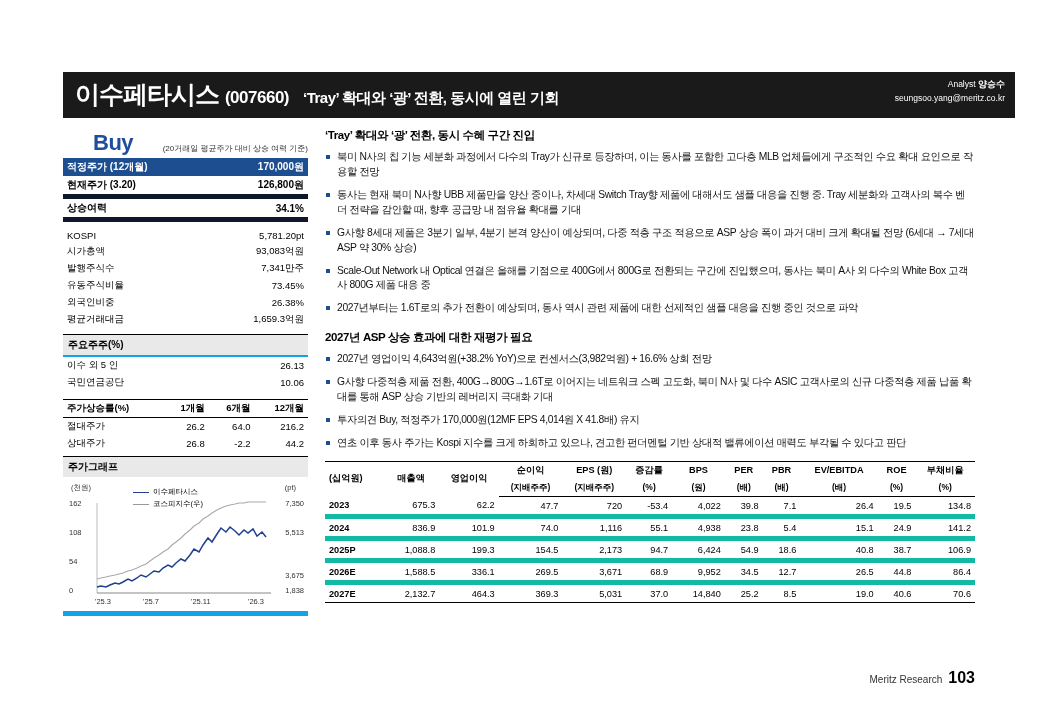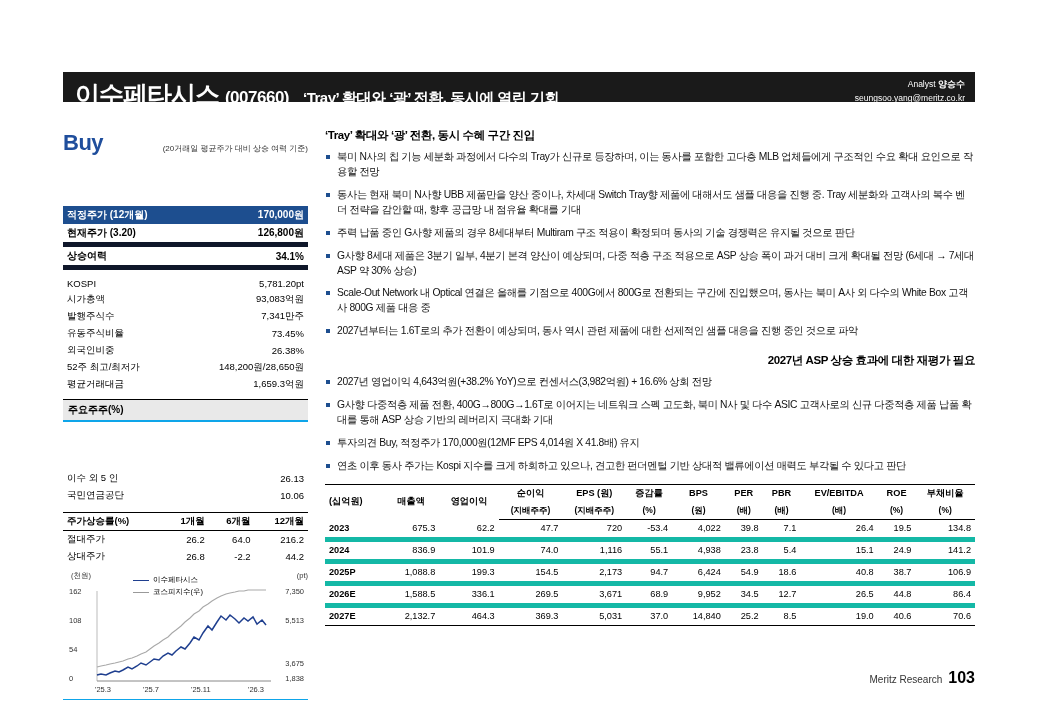--- a/index.html
+++ b/index.html
@@ -6,22 +6,22 @@
   body{
     width:1038px;height:717px;
     background:#ffffff;
     font-family:"Liberation Sans", sans-serif;
     color:#000;
     position:relative;
     overflow:hidden;
   }
   
   .header{
-    position:absolute;left:63px;top:72px;width:912px;height:30px;
-    background:#1a1a1a;color:#fff;
+    position:absolute;left:63px;top:72px;width:912px;height:46px;
+    background:#1a1a1a;color:#fff;padding-left:40px;
   }
   .header .title{
     position:absolute;left:12px;top:6px;
     font-size:25px;font-weight:bold;letter-spacing:-1px;
   }
   .header .code{
     font-size:17px;font-weight:bold;letter-spacing:-0.5px;
   }
   .header .subtitle{
     font-size:15px;font-weight:bold;letter-spacing:-0.5px;
@@ -31,58 +31,58 @@
     position:absolute;right:10px;top:6px;text-align:right;
     font-size:8.5px;line-height:1.5;
   }
   .header .analyst b{font-size:9px;text-align:center;}
 
   
   .left{
     position:absolute;left:63px;top:130px;width:245px;
   }
   .buy-row{
-    position:relative;height:28px;
+    position:relative;height:28px;margin-left:30px;
   }
   .buy{
     font-size:22px;font-weight:bold;color:#1f4e9c;letter-spacing:-0.5px;
   }
   .buy-note{
     position:absolute;right:0;bottom:4px;font-size:8px;color:#333;
   }
-  table.kv{border-collapse:collapse;width:245px;font-size:9.5px;margin-top:48px;}
+  table.kv{border-collapse:collapse;width:245px;font-size:9.5px;}
   table.kv td{padding:2px 4px;}
   table.kv td.r{text-align:right;}
   .band{background:#1d4e8f;color:#fff;font-weight:bold;}
   .band td{padding:3px 5px;font-size:10px;}
   .rowline td{border-bottom:5px solid #0f172a;}
   .sec-title{
     font-size:10px;font-weight:bold;background:#e9e9e9;
     padding:3px 5px;border-top:1.2px solid #000;border-bottom:2px solid #0ea5e9;
   }
   table.perf{border-collapse:collapse;width:245px;font-size:9.5px;}
   table.perf td,table.perf th{padding:2px 4px;}
   table.perf th{font-size:9.5px;font-weight:bold;text-align:right;}
   table.perf td.r{text-align:right;}
 
   
   .chartbox{
     position:relative;width:245px;height:130px;margin-top:4px;
-    border-bottom:1px solid #0ea5e9;
+    border-bottom:5px solid #0ea5e9;
   }
   .chartbox .lab{position:absolute;font-size:7.5px;color:#333;}
   .legend{position:absolute;left:70px;top:6px;font-size:7.5px;}
   .legend div{display:flex;align-items:center;margin-bottom:2px;}
   .legend i{display:inline-block;width:16px;height:0;border-top:1.6px solid #1f3f8f;margin-right:4px;}
   .legend i.grey{border-top:1.2px solid #999;}
 
   
   .right{position:absolute;left:325px;top:128px;width:650px;}
   .h2{font-size:11.5px;font-weight:bold;letter-spacing:-0.4px;margin:0 0 7px 0;}
-  .h2.second{margin-top:14px;text-align:right;}
+  .h2.second{margin-top:14px;}
   ul.bul{list-style:none;margin:0;padding:0;}
   ul.bul li{
     position:relative;padding-left:12px;margin-bottom:8px;
     font-size:10.3px;line-height:1.45;letter-spacing:-0.35px;color:#111;
   }
   ul.bul li:before{
     content:"";position:absolute;left:1px;top:5px;
     width:4px;height:4px;background:#1d4e8f;
   }
 
@@ -164,24 +164,20 @@
     </tr>
     <tr>
       <td>유동주식비율</td>
       <td class="r">73.45%</td>
     </tr>
     <tr>
       <td>외국인비중</td>
       <td class="r">26.38%</td>
     </tr>
     <tr>
-      <td>52주 최고/최저가</td>
-      <td class="r">148,200원/28,650원</td>
-    </tr>
-    <tr>
       <td>평균거래대금</td>
       <td class="r">1,659.3억원</td>
     </tr>
   </tbody>
     </table>
 
   <div class="sec-title" style="margin-top:6px">주요주주(%)</div>
   <table class="kv">
     <tbody>
         <tr>
@@ -211,24 +207,25 @@
     </tr>
     <tr>
       <td>상대주가</td>
       <td class="r">26.8</td>
       <td class="r">-2.2</td>
       <td class="r">44.2</td>
     </tr>
   </tbody>
     </table>
 
+  <div class="sec-title" style="margin-top:4px;border-bottom:none">주가그래프</div>
 
   <div class="chartbox">
     <div class="lab" style="left:8px;top:2px">(천원)</div>
-    <div class="lab" style="right:0;top:2px">(pt)</div>
+    <div class="lab" style="right:12px;top:2px">(pt)</div>
 
     <div class="lab" style="left:6px;top:18px">162</div>
     <div class="lab" style="left:6px;top:47px">108</div>
     <div class="lab" style="left:6px;top:76px">54</div>
     <div class="lab" style="left:6px;top:105px">0</div>
 
     <div class="lab" style="right:4px;top:18px">7,350</div>
     <div class="lab" style="right:4px;top:47px">5,513</div>
     <div class="lab" style="right:4px;top:90px">3,675</div>
     <div class="lab" style="right:4px;top:105px">1,838</div>
@@ -259,21 +256,20 @@
     <div class="lab" style="left:185px;top:116px">'26.3</div>
   </div>
 </div>
 
 <div class="right">
 
   <div class="h2">‘Tray’ 확대와 ‘광’ 전환, 동시 수혜 구간 진입</div>
   <ul class="bul">
     <li>북미 N사의 칩 기능 세분화 과정에서 다수의 Tray가 신규로 등장하며, 이는 동사를 포함한 고다층 MLB 업체들에게 구조적인 수요 확대 요인으로 작용할 전망</li>
     <li>동사는 현재 북미 N사향 UBB 제품만을 양산 중이나, 차세대 Switch Tray향 제품에 대해서도 샘플 대응을 진행 중. Tray 세분화와 고객사의 복수 벤더 전략을 감안할 때, 향후 공급망 내 점유율 확대를 기대</li>
-    <li>주력 납품 중인 G사향 제품의 경우 8세대부터 Multiram 구조 적용이 확정되며 동사의 기술 경쟁력은 유지될 것으로 판단</li>
     <li>G사향 8세대 제품은 3분기 일부, 4분기 본격 양산이 예상되며, 다중 적층 구조 적용으로 ASP 상승 폭이 과거 대비 크게 확대될 전망 (6세대 → 7세대 ASP 약 30% 상승)</li>
     <li>Scale-Out Network 내 Optical 연결은 올해를 기점으로 400G에서 800G로 전환되는 구간에 진입했으며, 동사는 북미 A사 외 다수의 White Box 고객사 800G 제품 대응 중</li>
     <li>2027년부터는 1.6T로의 추가 전환이 예상되며, 동사 역시 관련 제품에 대한 선제적인 샘플 대응을 진행 중인 것으로 파악</li>
   </ul>
 
   <div class="h2 second">2027년 ASP 상승 효과에 대한 재평가 필요</div>
   <ul class="bul">
     <li>2027년 영업이익 4,643억원(+38.2% YoY)으로 컨센서스(3,982억원) + 16.6% 상회 전망</li>
     <li>G사향 다중적층 제품 전환, 400G→800G→1.6T로 이어지는 네트워크 스펙 고도화, 북미 N사 및 다수 ASIC 고객사로의 신규 다중적층 제품 납품 확대를 통해 ASP 상승 기반의 레버리지 극대화 기대</li>
     <li>투자의견 Buy, 적정주가 170,000원(12MF EPS 4,014원 X 41.8배) 유지</li>

